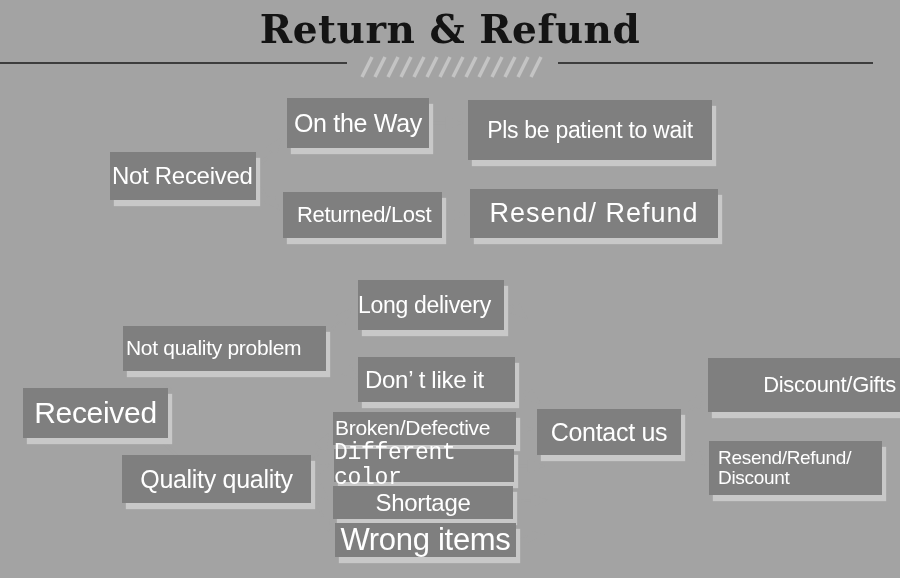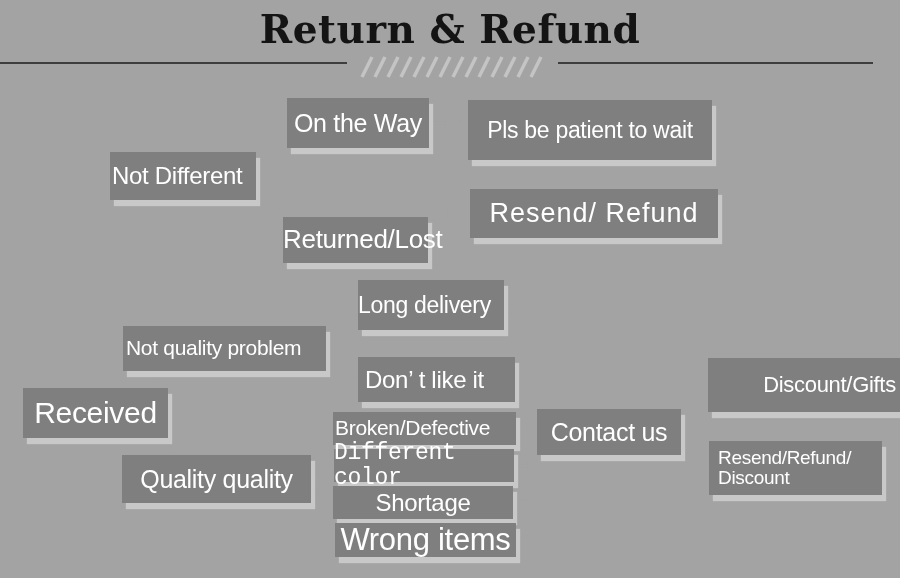--- a/index.html
+++ b/index.html
@@ -83,27 +83,27 @@
       <path class="edge" d="M683,423 L702,393" marker-end="url(#ah)"></path>
       <path class="edge" d="M683,441 L704,465" marker-end="url(#ah)"></path>
     </g>
 
     <g>
       <path class="thin-link" d="M152,372 L171,390"></path>
       <path class="thin-link" d="M158,437 L177,456"></path>
     </g>
   </svg>
 
-  <div class="box align-left" style="left:110px;top:152px;width:144px;height:48px;font-size:24px;padding-left:2px;">Not Different</div>
+  <div class="box align-left" style="left:110px;top:152px;width:144px;height:48px;font-size:24px;padding-left:2px;">Not Received</div>
 
   <div class="box" style="left:287px;top:98px;width:142px;height:50px;font-size:25px;">On the Way</div>
 
   <div class="box" style="left:468px;top:100px;width:244px;height:60px;font-size:23px;">Pls be patient to wait</div>
 
-  <div class="box align-left" style="left:283px;top:192px;width:145px;height:46px;font-size:26px;padding-left:0;margin-top:25px;">Returned/Lost</div>
+  <div class="box align-left" style="left:283px;top:192px;width:145px;height:46px;font-size:22px;padding-left:14px;">Returned/Lost</div>
 
   <div class="box" style="left:470px;top:189px;width:248px;height:49px;font-size:27px;letter-spacing:1px;">Resend/ Refund</div>
 
   <div class="box" style="left:23px;top:388px;width:145px;height:50px;font-size:30px;">Received</div>
 
   <div class="box align-left" style="left:123px;top:326px;width:200px;height:45px;font-size:21px;padding-left:3px;">Not quality problem</div>
 
   <div class="box align-left" style="left:358px;top:280px;width:146px;height:50px;font-size:23px;">Long delivery</div>
 
   <div class="box align-left" style="left:358px;top:357px;width:150px;height:45px;font-size:24px;padding-left:7px;">Don’ t like it</div>

